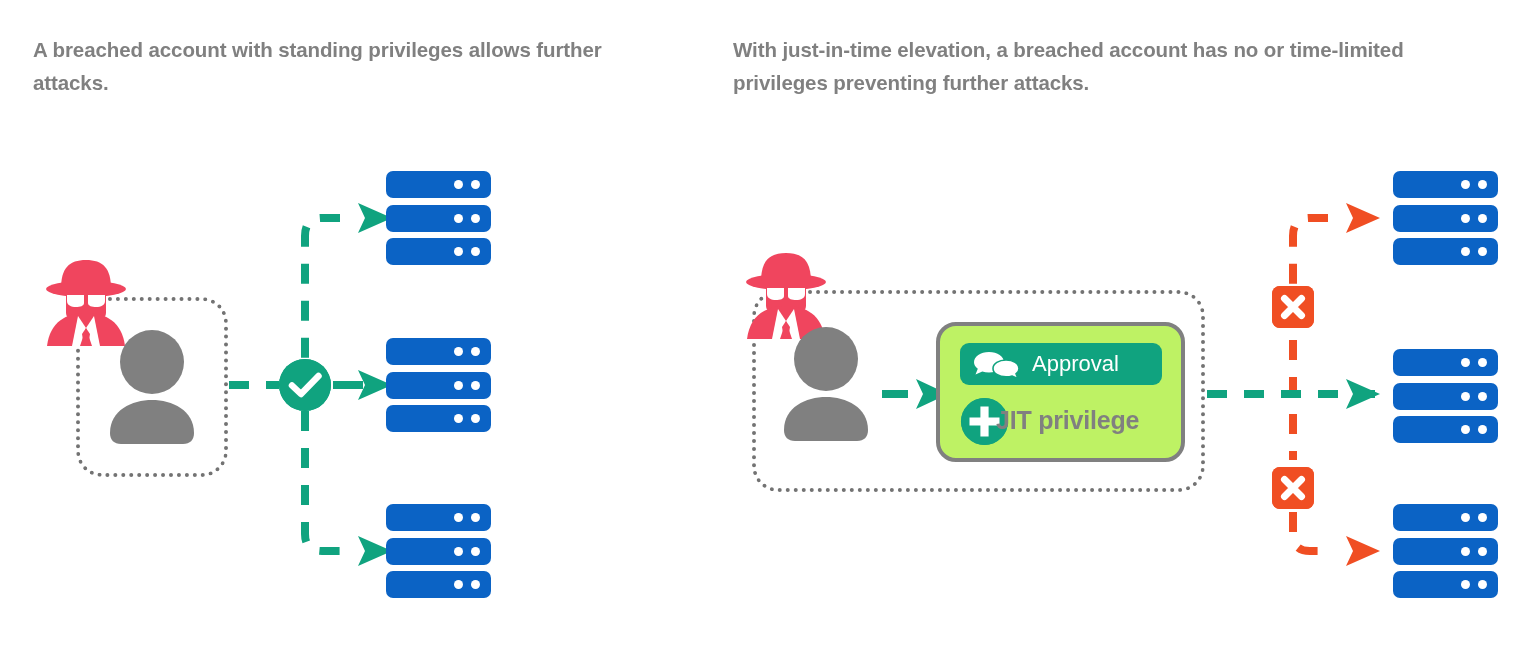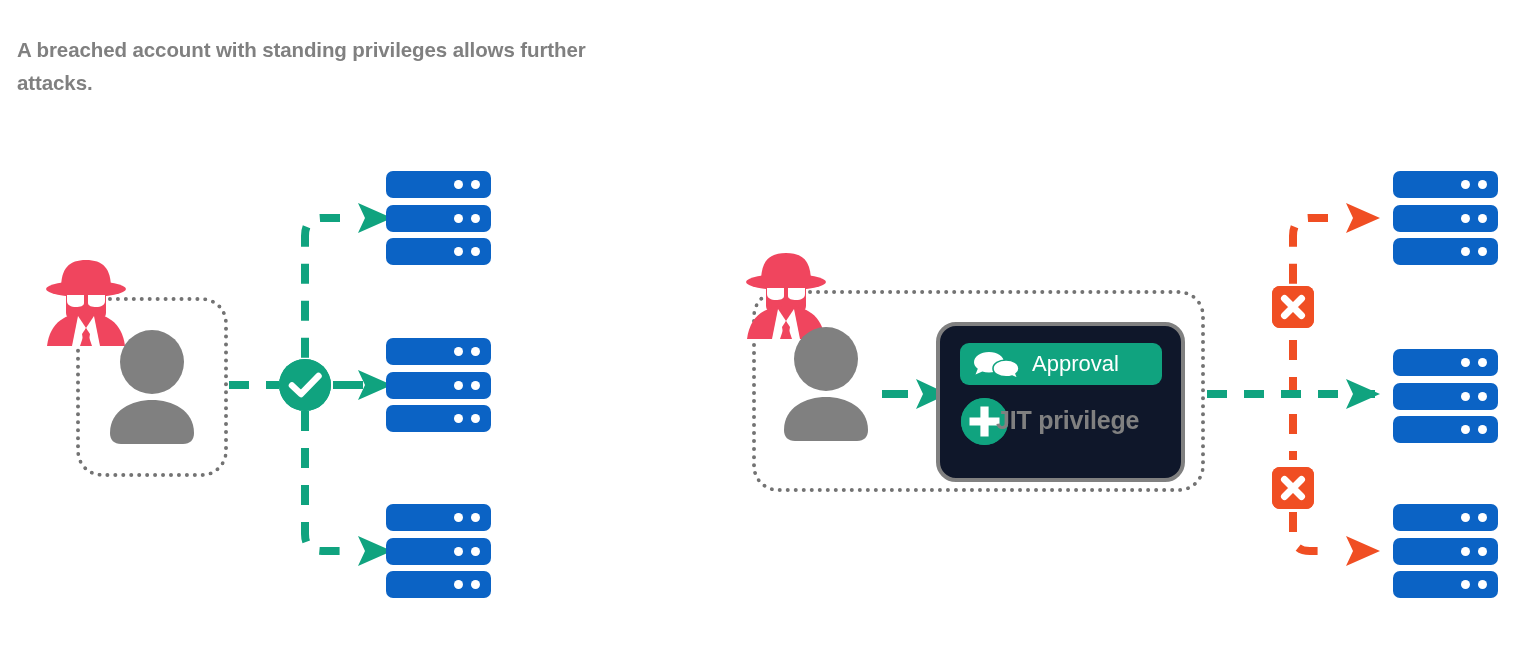--- a/index.html
+++ b/index.html
@@ -14,21 +14,21 @@
 
   .caption{
     position:absolute;
     font-weight:bold;
     font-size:20.5px;
     line-height:33px;
     color:#808080;
     letter-spacing:-0.1px;
     white-space:pre-line;
   }
-  #caption-left{left:17px;top:33px;width:640px;}
+  #caption-left{left:33px;top:33px;width:640px;}
   #caption-right{left:3px;top:33px;width:760px;}
 
   
   .server-stack{position:absolute;width:105px;}
   .server-unit{
     position:absolute;left:0;width:105px;height:27px;
     background:#0b63c5;border-radius:7px;
   }
   .server-unit .led{
     position:absolute;top:9px;width:9px;height:9px;border-radius:50%;
@@ -60,22 +60,22 @@
     background:#10a37f;
   }
   
   .x-badge{
     position:absolute;width:42px;height:42px;border-radius:8px;
     background:#f04e23;
   }
 
   
   #jit-card{
-    position:absolute;left:936px;top:322px;width:249px;height:160px;
-    background:#0f172a;border:4px solid #808080;border-radius:20px;
+    position:absolute;left:936px;top:322px;width:249px;height:140px;
+    background:#bef264;border:4px solid #808080;border-radius:20px;
     box-sizing:border-box;
   }
   #approval-pill{
     position:absolute;left:20px;top:17px;width:202px;height:42px;
     background:#10a37f;border-radius:9px;
   }
   #approval-label{
     position:absolute;left:72px;top:9px;
     color:#ffffff;font-size:22px;line-height:24px;font-weight:normal;
   }
@@ -196,20 +196,21 @@
       </div>
     <div class="server-unit u2">
         <span class="led a"></span>
         <span class="led b"></span>
       </div>
   </div>
 </div>
 
 <div class="panel" id="panel-right">
 
+  <div class="caption" id="caption-right">With just-in-time elevation, a breached account has no or time-limited privileges preventing further attacks.</div>
 
   <div class="dotted-box" id="right-dotted-box" style="left:22px;top:290px;width:453px;height:202px;"></div>
 
   <div class="attacker" style="left:14px;top:249px;width:84px;height:90px;">
     <svg width="84" height="90" viewBox="0 0 84 90">
       <ellipse cx="42" cy="33" rx="40" ry="8" fill="#f0455e"></ellipse>
       <path d="M17 33 C17 12 25 4 42 4 C59 4 67 12 67 33 Z" fill="#f0455e"></path>
       <path d="M22 33 L62 33 L62 57 C62 63 54 67 42 67 C30 67 22 63 22 57 Z" fill="#f0455e"></path>
       <path d="M23 39 L40 39 L40 47 C40 50 36 51 32 51 C27 51 23 49 23 45 Z" fill="#ffffff"></path>
       <path d="M44 39 L61 39 L61 45 C61 49 57 51 52 51 C48 51 44 50 44 47 Z" fill="#ffffff"></path>

